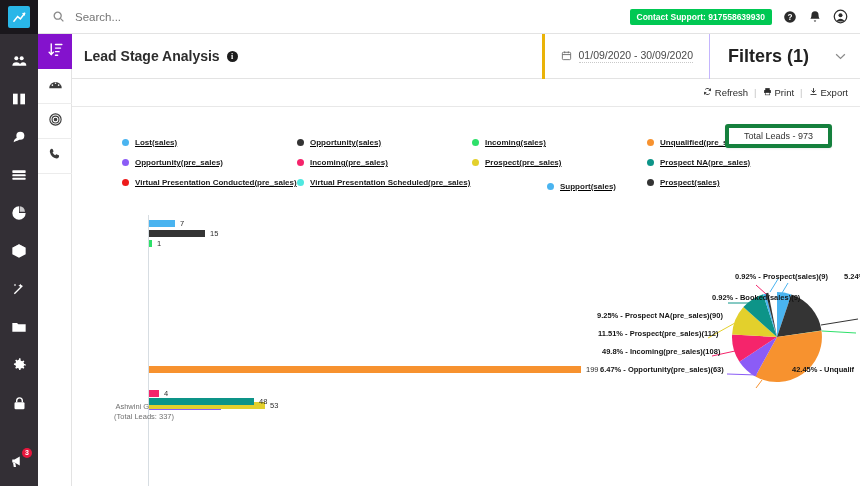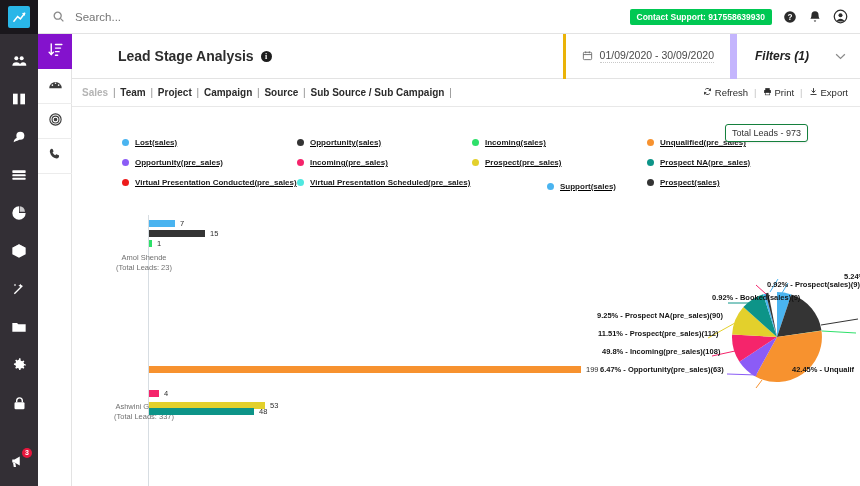--- a/index.html
+++ b/index.html
@@ -74,43 +74,41 @@
     justify-content: center; border-bottom: 1px solid #ececec;
     color: #3b3b3b; cursor: pointer;
   }
   .rail2-item.active { background: #8412cd; color: #ffffff; border-bottom: none; }
 
   
   .page-head {
     position: absolute; left: 72px; top: 34px; width: 788px; height: 45px;
     border-bottom: 1px solid #e3e3e3; display: flex; align-items: center;
     background: #fff;
-    padding-left: 34px;
   }
   .page-title {
     font-size: 14px; font-weight: bold; color: #2d2d2d; margin-left: 12px;
   }
   .info-dot {
     width: 11px; height: 11px; border-radius: 50%; background: #1d1d1d;
     color: #fff; font-size: 8px; font-weight: bold; line-height: 11px;
     text-align: center; margin-left: 7px; font-family: "Liberation Serif", serif;
   }
   .head-right { margin-left: auto; display: flex; align-items: stretch; height: 45px; }
   .date-range {
     display: flex; align-items: center; gap: 7px; padding: 0 16px;
     border-left: 3px solid #eab308; font-size: 10.5px; color: #4a4a4a;
   }
   .date-range .dash-under {
     border-bottom: 1px dotted #c9c9c9; padding-bottom: 1px;
   }
   .filters {
     display: flex; align-items: center; gap: 26px; padding: 0 14px 0 18px;
-    border-left: 7px solid #c4b5fd; font-size: 12px; color: #222; font-weight: bold;
+    border-left: 1px solid #c4b5fd; font-size: 18px; color: #222; font-weight: bold;
     cursor: pointer;
-    font-style: italic;
   }
   .chev { color: #777; font-size: 11px; font-weight: normal; }
 
   
   .subbar {
     position: absolute; left: 72px; top: 79px; width: 788px; height: 28px;
     border-bottom: 1px solid #e8e8e8; display: flex; align-items: center;
     background: #fff;
   }
   .crumbs { margin-left: 10px; font-size: 10px; color: #2b2b2b; font-weight: bold; }
@@ -134,22 +132,22 @@
     position: absolute; left: 50px; top: 31px; width: 740px;
     display: grid; grid-template-columns: 175px 175px 175px auto;
     row-gap: 11px; column-gap: 0px;
   }
   .lg { display: flex; align-items: center; gap: 6px; text-decoration: underline; }
   .lg-dot { width: 7px; height: 7px; border-radius: 50%; flex: none; }
   .lg-txt { font-size: 8px; font-weight: bold; color: #1c1c1c; white-space: nowrap; }
 
   .tooltip-total {
     position: absolute; left: 653px; top: 17px;
-    border: 1px solid #15803d; background: #ffffff; border-radius: 3px;
-    font-size: 9px; color: #333; padding: 3px 6px; box-shadow: 0 1px 2px rgba(0,0,0,.08);
+    border: 4px solid #15803d; background: #ffffff; border-radius: 3px;
+    font-size: 9px; color: #333; padding: 3px 15px; box-shadow: 0 1px 2px rgba(0,0,0,.08);
     white-space: nowrap;
   }
 
   
   .bars-area { position: absolute; left: 0; top: 108px; width: 788px; height: 271px; }
   .axis-line {
     position: absolute; left: 76px; top: 0; width: 1px; height: 271px;
     background: #d7dde2;
   }
   .glabel {
@@ -365,23 +363,20 @@
         <span class="chev">
           <svg width="11" height="7" viewBox="0 0 12 8" fill="none" stroke="#8a8a8a" stroke-width="1.4">
               <path d="M1 1.5 6 6.3 11 1.5"></path>
             </svg>
         </span>
       </div>
     </div>
   </div>
 
   <div class="subbar">
-    <div class="crumbs">
-      <span class="muted">Sales</span><span class="sep"> | </span><span>Team</span><span class="sep"> | </span><span>Project</span><span class="sep"> | </span><span>Campaign</span><span class="sep"> | </span><span>Source</span><span class="sep"> | </span><span>Sub Source / Sub Campaign</span><span class="sep"> |</span>
-    </div>
     <div class="actions">
       <span class="action">
         <span>
           <svg width="9" height="9" viewBox="0 0 24 24" fill="none" stroke="#2b2b2b" stroke-width="2.4">
               <path d="M20 11a8 8 0 0 0-14-4.5M4 13a8 8 0 0 0 14 4.5"></path>
               <path d="M20 4v5h-5M4 20v-5h5"></path>
             </svg>
         </span>
         <span>Refresh</span>
       </span>
@@ -464,24 +459,20 @@
     <div class="lg" style="position:absolute; left:475px; top:75px;">
       <span class="lg-dot" style="background:#4ab4f0"></span>
       <span class="lg-txt">Support(sales)</span>
     </div>
 
     <div class="tooltip-total">Total Leads - 973</div>
 
     <div class="bars-area">
       <div class="axis-line"></div>
 
-      <div class="glabel" style="left:2px; top:38px;">
-        <div>Amol Shende</div>
-        <div>(Total Leads: 23)</div>
-      </div>
       <div class="bar-row" style="top:4px;">
         <span class="bar" style="width:26px;background:#4ab4f0"></span>
         <span class="bar-val">7</span>
       </div>
       <div class="bar-row" style="top:14px;">
         <span class="bar" style="width:56px;background:#343434"></span>
         <span class="bar-val">15</span>
       </div>
       <div class="bar-row" style="top:24px;">
         <span class="bar" style="width:3px;background:#2ee06a"></span>
@@ -501,21 +492,21 @@
         <span class="bar-val">33</span>
       </div>
       <div class="bar-row" style="top:174px;">
         <span class="bar" style="width:10px;background:#f5246b"></span>
         <span class="bar-val">4</span>
       </div>
       <div class="bar-row" style="top:186px;">
         <span class="bar" style="width:116px;background:#e3d02c"></span>
         <span class="bar-val">53</span>
       </div>
-      <div class="bar-row" style="top:192px;">
+      <div class="bar-row" style="top:182px;">
         <span class="bar" style="width:105px;background:#0d9488"></span>
         <span class="bar-val">48</span>
       </div>
     </div>
 
     <div style="position:absolute; left:0; top:0; width:788px; height:379px; pointer-events:none;">
       <svg width="788" height="379" viewBox="0 0 788 379" style="position:absolute;left:0;top:0;">
         <g transform="translate(705,230)">
 
           <path d="M0,0 L0,-45 A45,45 0 0,1 14.4,-42.6 Z" fill="#4ab4f0"></path>
@@ -546,21 +537,21 @@
           <path d="M690,273 L684,281" stroke="#f7922f"></path>
           <path d="M685,268 L655,267" stroke="#8b5cf6"></path>
           <path d="M663,244 L640,249" stroke="#f5246b"></path>
           <path d="M663,216 L636,231" stroke="#e3d02c"></path>
           <path d="M678,196 L656,196" stroke="#0d9488"></path>
           <path d="M694,187 L684,178" stroke="#f5246b"></path>
           <path d="M698,185 L706,172" stroke="#4ab4f0"></path>
         </g>
       </svg>
 
-      <div class="pie-label" style="left:663px; top:173px;margin-left:32px;">0.92% - Prospect(sales)(9)</div>
+      <div class="pie-label" style="left:663px; top:165px;">0.92% - Prospect(sales)(9)</div>
       <div class="pie-label" style="left:772px; top:165px;">5.24% - Lost(sales)(51)</div>
       <div class="pie-label" style="left:640px; top:186px;">0.92% - Booked(sales)(9)</div>
 
       <div class="pie-label" style="left:525px; top:204px;">9.25% - Prospect NA(pre_sales)(90)</div>
 
       <div class="pie-label" style="left:526px; top:222px;">11.51% - Prospect(pre_sales)(112)</div>
       <div class="pie-label" style="left:530px; top:240px;">49.8% - Incoming(pre_sales)(108)</div>
       <div class="pie-label" style="left:528px; top:258px;">6.47% - Opportunity(pre_sales)(63)</div>
       <div class="pie-label" style="left:720px; top:258px;">42.45% - Unqualif</div>
     </div>

